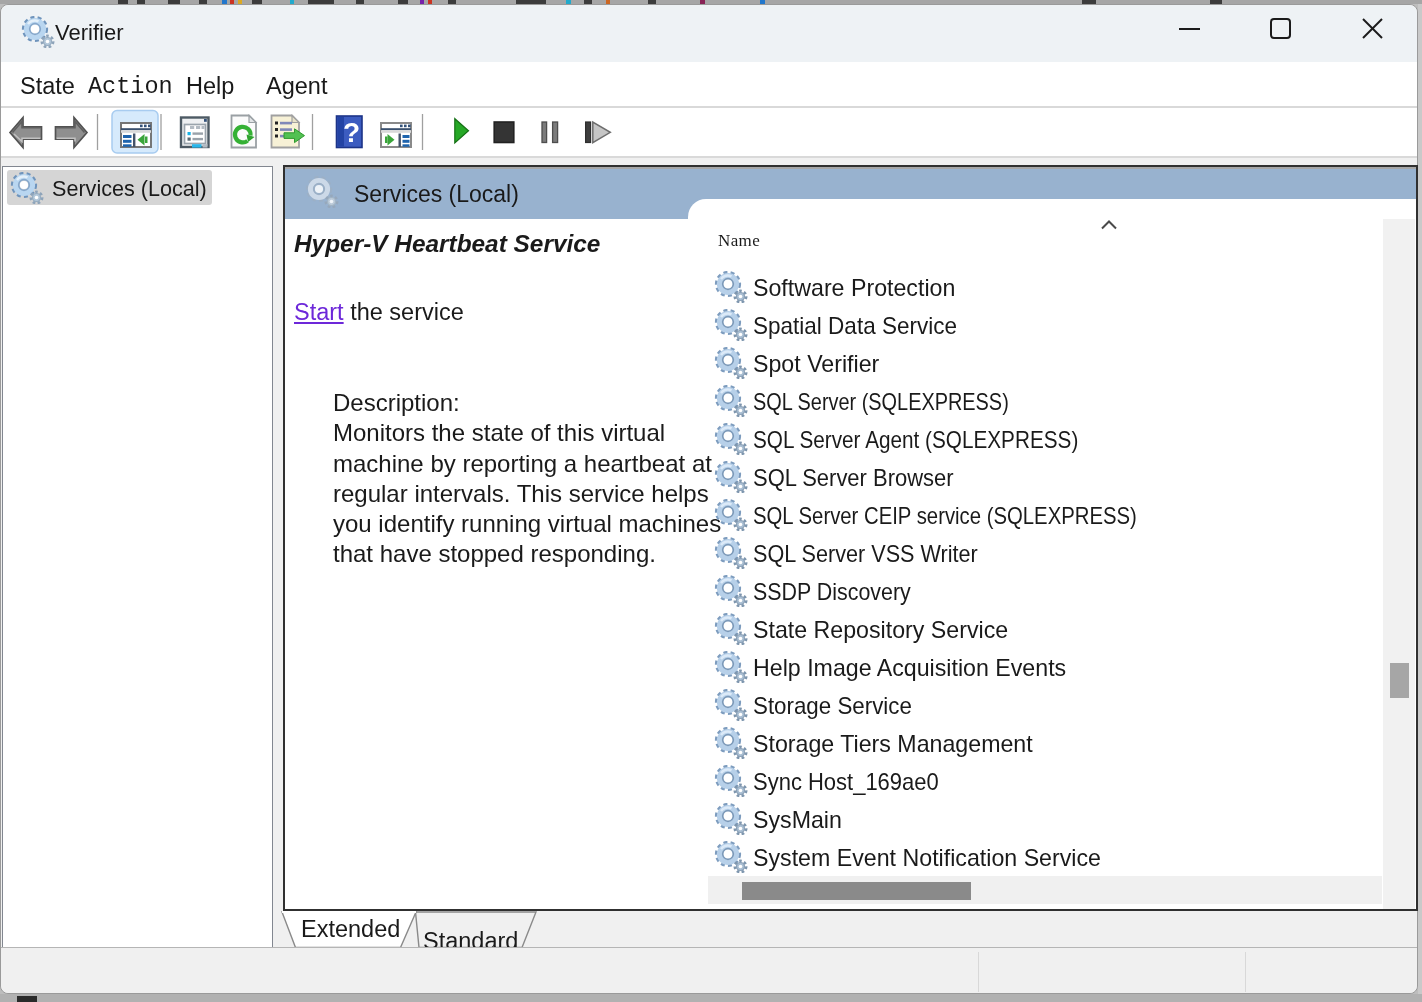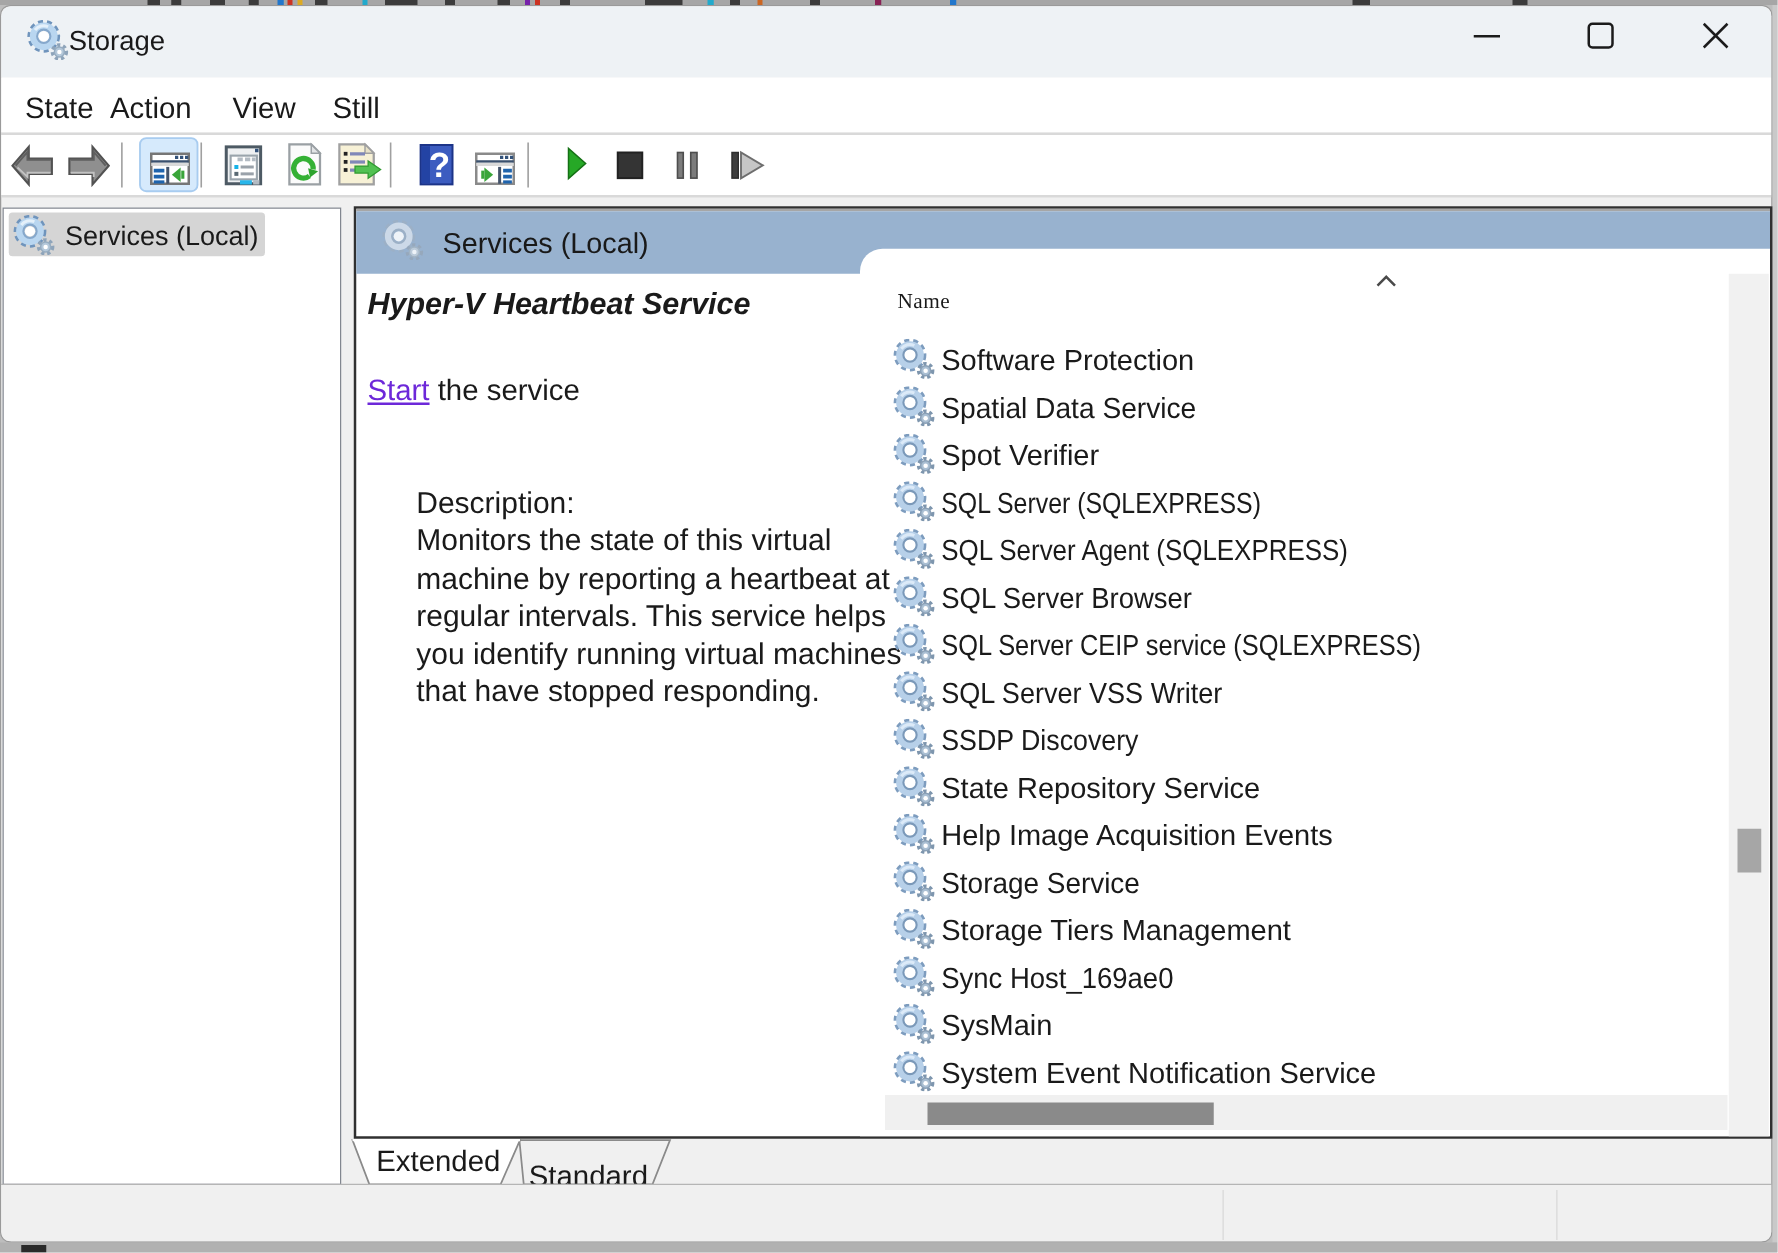--- a/index.html
+++ b/index.html
@@ -141,33 +141,33 @@
 </svg>
 <div class="abs" id="win"></div>
 <div class="abs" id="rightstrip"></div>
 <div class="abs" id="botstrip"></div>
 <div class="abs" id="blart"></div>
 
 <div class="abs" id="titlebar"></div>
 <svg class="abs" style="left:21px; top:16px;" width="34" height="32" viewBox="0 0 34 32">
     <use href="#gpt"></use>
   </svg>
-<div class="abs" id="title-text">Storage</div>
+<div class="abs" id="title-text">Verifier</div>
 <svg class="abs" style="left:1170px; top:12px;" width="230" height="36" viewBox="0 0 230 36">
   <line x1="9" y1="17" x2="30" y2="17" class="capbtn"></line>
   <rect x="101" y="7" width="19" height="19" rx="3" class="capbtn"></rect>
   <line x1="193" y1="7" x2="212" y2="26" class="capbtn"></line>
   <line x1="212" y1="7" x2="193" y2="26" class="capbtn"></line>
 </svg>
 
 <div class="abs" id="menubar"></div>
 <div class="abs menuitem" style="left:20px;">State</div>
-<div class="abs menuitem" style="left:88px;">Action</div>
-<div class="abs menuitem" style="left:186px;">View</div>
-<div class="abs menuitem" style="left:266px;">Still</div>
+<div class="abs menuitem" style="left:88px;font-family:Liberation Mono, monospace;">Action</div>
+<div class="abs menuitem" style="left:186px;">Help</div>
+<div class="abs menuitem" style="left:266px;">Agent</div>
 <div class="abs" id="menuline1"></div>
 
 <div class="abs" id="toolbar"></div>
 <div class="abs" id="toolline"></div>
 <svg class="abs" style="left:0px; top:108px;" width="640" height="48" viewBox="0 0 640 48">
 
   <g>
     <path d="M10 24.5 L23 9.5 L23 18.8 L41.5 18.8 L41.5 31.2 L23 31.2 L23 39.5 Z" fill="#8f8f8f" stroke="#525252" stroke-width="1.7"></path>
     <path d="M12.5 24.5 L22 13.5 L22 19.8 L40.5 19.8" fill="none" stroke="#5f5f5f" stroke-width="1.6"></path>
     <path d="M14 26 L22 33.5 L22 30.2 L40.5 30.2" fill="none" stroke="#c2c2c2" stroke-width="1.5"></path>

